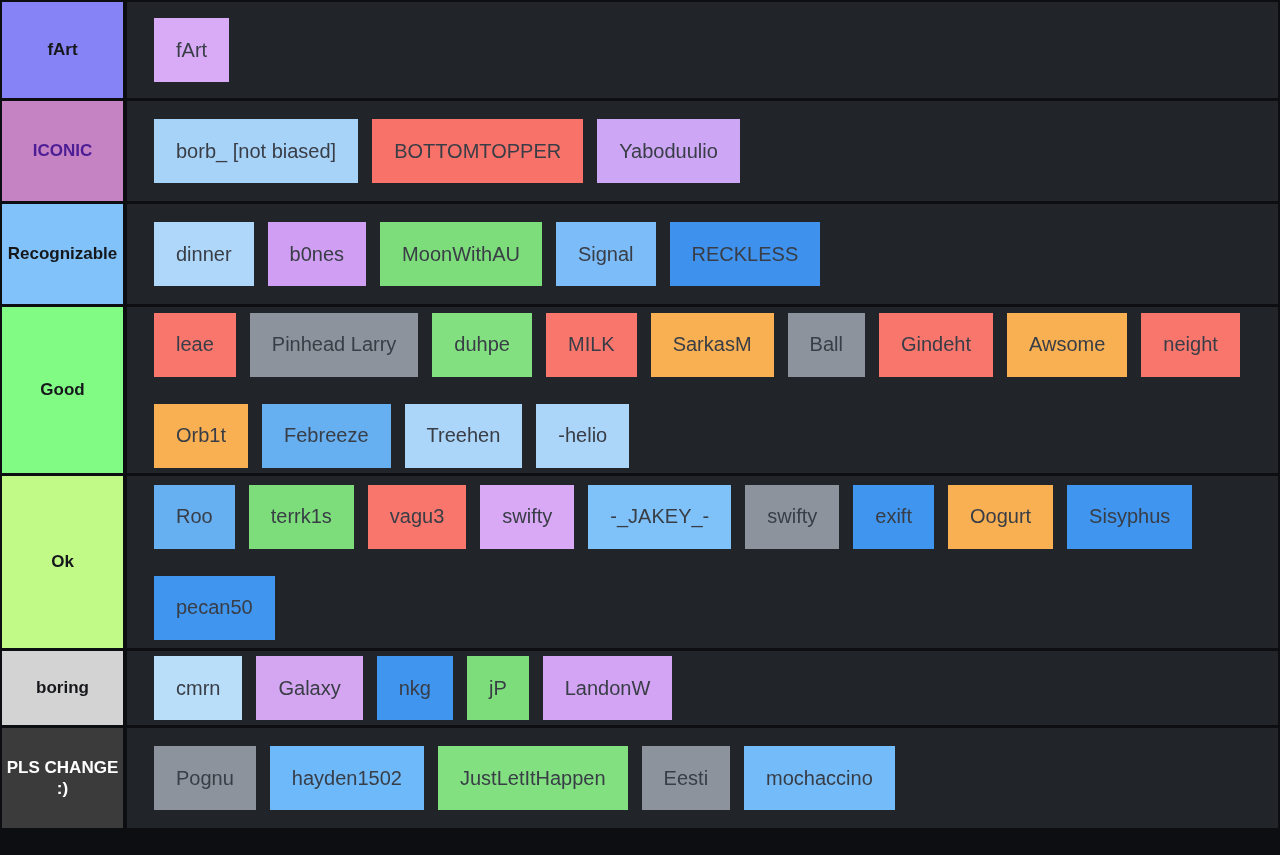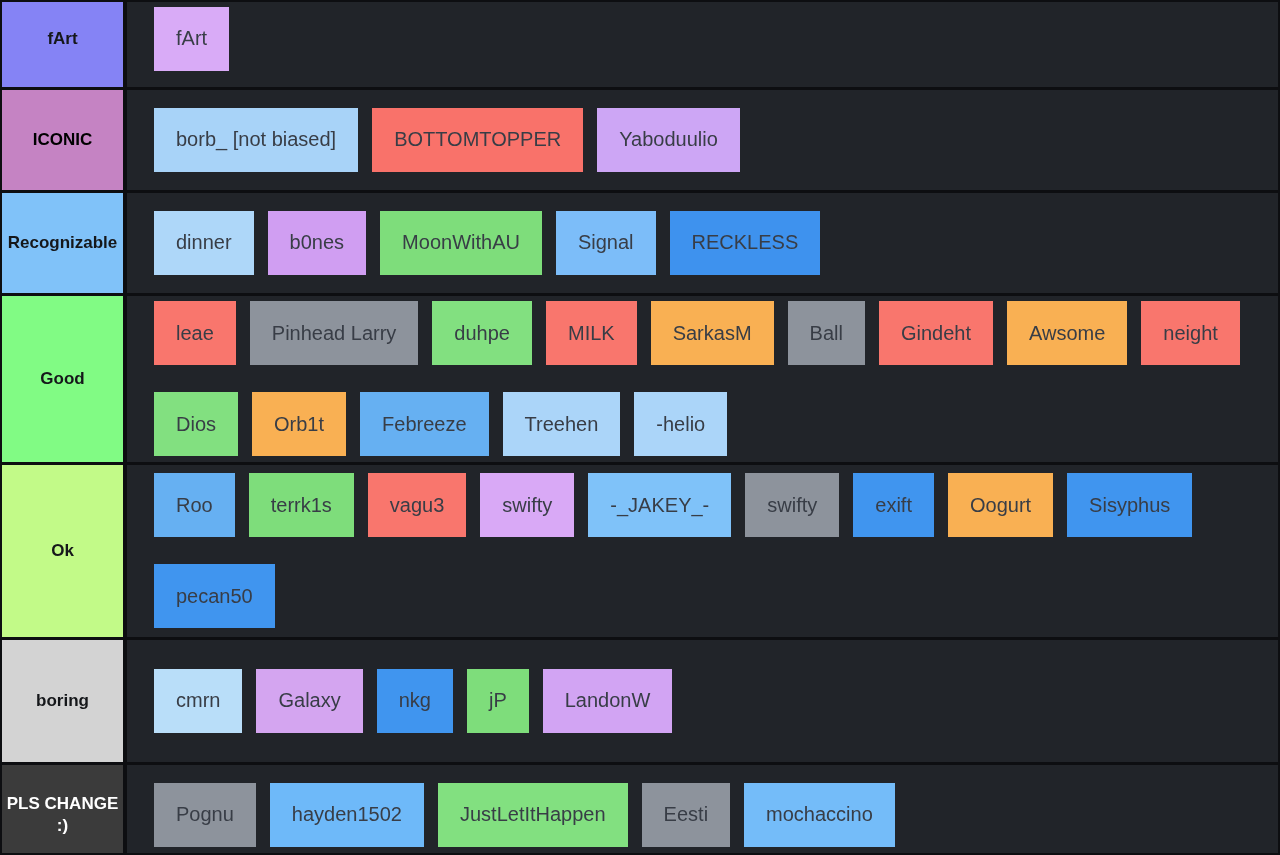--- a/index.html
+++ b/index.html
@@ -11,21 +11,20 @@
   .board {
     width: 1280px;
     height: 855px;
     box-sizing: border-box;
     background: #0d0e11;
     border: 2px solid #0d0e11;
     display: flex;
     flex-direction: column;
     gap: 3px;
     overflow: hidden;
-    justify-content: center;
   }
   .tier-row {
     display: flex;
     flex: 0 0 auto;
   }
   .tier-label {
     flex: 0 0 125px;
     width: 125px;
     box-sizing: border-box;
     display: flex;
@@ -72,21 +71,21 @@
 <body>
 
 <div class="board">
     <div class="tier-row" style="height: 96px;">
       <div class="tier-label" style="background: rgb(133, 131, 245); color: rgb(21, 23, 26);">fArt</div>
       <div class="tier-content">
         <div class="tier-item" style="background: rgb(217, 171, 247);">fArt</div>
       </div>
     </div>
     <div class="tier-row" style="height: 100px;">
-      <div class="tier-label" style="background: rgb(197, 131, 195); color: #000000;">ICONIC</div>
+      <div class="tier-label" style="background: rgb(197, 131, 195); color: #4c1d95;">ICONIC</div>
       <div class="tier-content">
         <div class="tier-item" style="background: rgb(168, 211, 248);">borb_ [not biased]</div>
         <div class="tier-item" style="background: rgb(249, 114, 106);">BOTTOMTOPPER</div>
         <div class="tier-item" style="background: rgb(205, 166, 245);">Yaboduulio</div>
       </div>
     </div>
     <div class="tier-row" style="height: 100px;">
       <div class="tier-label" style="background: rgb(128, 194, 249); color: rgb(21, 23, 26);">Recognizable</div>
       <div class="tier-content">
         <div class="tier-item" style="background: rgb(174, 215, 249);">dinner</div>
@@ -101,21 +100,20 @@
       <div class="tier-content">
         <div class="tier-item" style="background: rgb(249, 118, 109);">leae</div>
         <div class="tier-item" style="background: rgb(141, 147, 156);">Pinhead Larry</div>
         <div class="tier-item" style="background: rgb(130, 224, 128);">duhpe</div>
         <div class="tier-item" style="background: rgb(249, 118, 109);">MILK</div>
         <div class="tier-item" style="background: rgb(249, 176, 83);">SarkasM</div>
         <div class="tier-item" style="background: rgb(141, 147, 156);">Ball</div>
         <div class="tier-item" style="background: rgb(249, 118, 109);">Gindeht</div>
         <div class="tier-item" style="background: rgb(249, 176, 83);">Awsome</div>
         <div class="tier-item" style="background: rgb(249, 118, 109);">neight</div>
-        <div class="tier-item" style="background: rgb(130, 224, 128);">Dios</div>
         <div class="tier-item" style="background: rgb(249, 176, 83);">Orb1t</div>
         <div class="tier-item" style="background: rgb(102, 176, 242);">Febreeze</div>
         <div class="tier-item" style="background: rgb(171, 213, 249);">Treehen</div>
         <div class="tier-item" style="background: rgb(171, 213, 249);">-helio</div>
       </div>
     </div>
     <div class="tier-row" style="height: 172px;">
       <div class="tier-label" style="background: rgb(194, 250, 136); color: rgb(21, 23, 26);">Ok</div>
       <div class="tier-content">
         <div class="tier-item" style="background: rgb(102, 176, 242);">Roo</div>
@@ -123,21 +121,21 @@
         <div class="tier-item" style="background: rgb(249, 118, 109);">vagu3</div>
         <div class="tier-item" style="background: rgb(217, 169, 246);">swifty</div>
         <div class="tier-item" style="background: rgb(127, 194, 249);">-_JAKEY_-</div>
         <div class="tier-item" style="background: rgb(141, 147, 156);">swifty</div>
         <div class="tier-item" style="background: rgb(64, 149, 239);">exift</div>
         <div class="tier-item" style="background: rgb(249, 176, 83);">Oogurt</div>
         <div class="tier-item" style="background: rgb(64, 149, 239);">Sisyphus</div>
         <div class="tier-item" style="background: rgb(64, 149, 239);">pecan50</div>
       </div>
     </div>
-    <div class="tier-row" style="height: 122px;">
+    <div class="tier-row" style="height: 74px;">
       <div class="tier-label" style="background: rgb(211, 211, 211); color: rgb(21, 23, 26);">boring</div>
       <div class="tier-content">
         <div class="tier-item" style="background: rgb(185, 222, 249);">cmrn</div>
         <div class="tier-item" style="background: rgb(212, 165, 240);">Galaxy</div>
         <div class="tier-item" style="background: rgb(64, 149, 239);">nkg</div>
         <div class="tier-item" style="background: rgb(126, 221, 123);">jP</div>
         <div class="tier-item" style="background: rgb(210, 164, 243);">LandonW</div>
       </div>
     </div>
     <div class="tier-row" style="height: 100px;">

